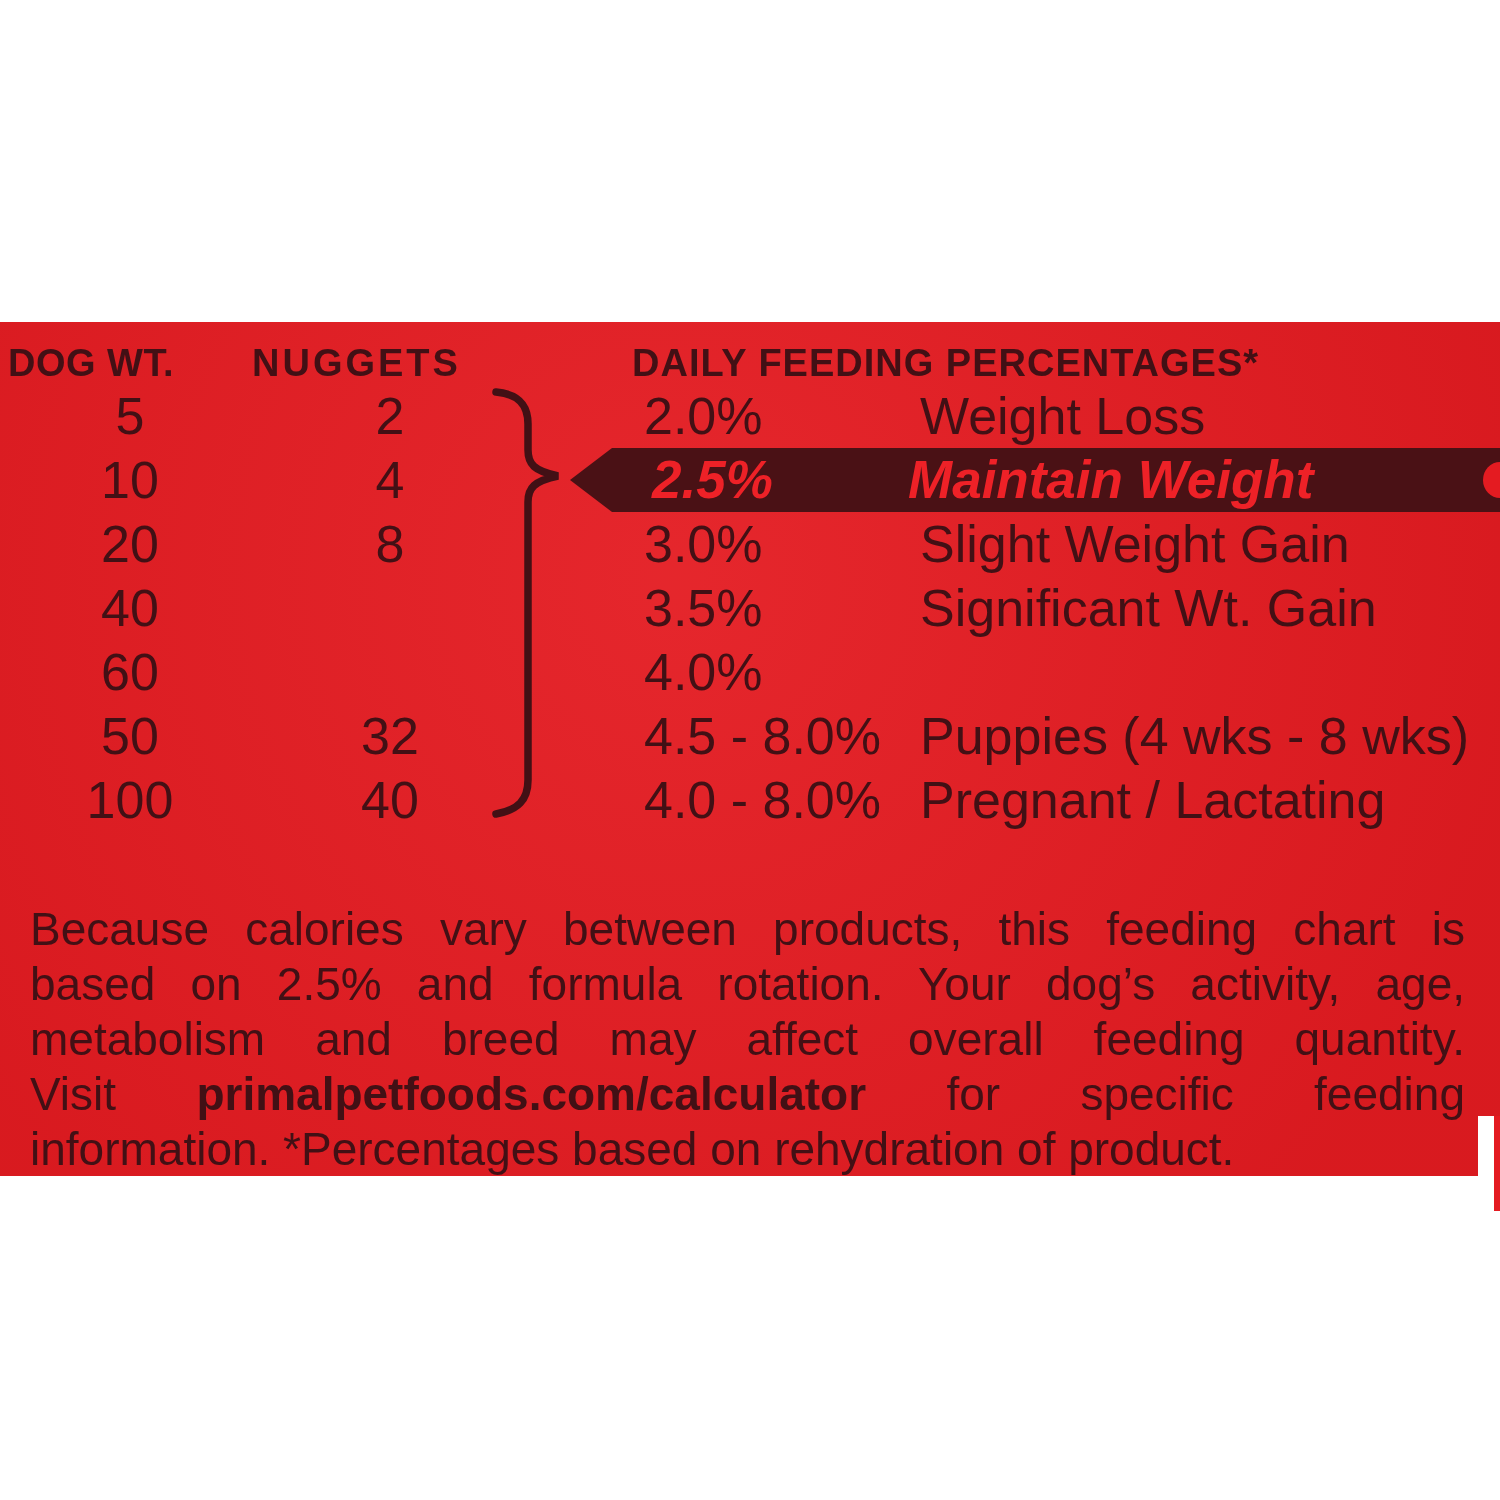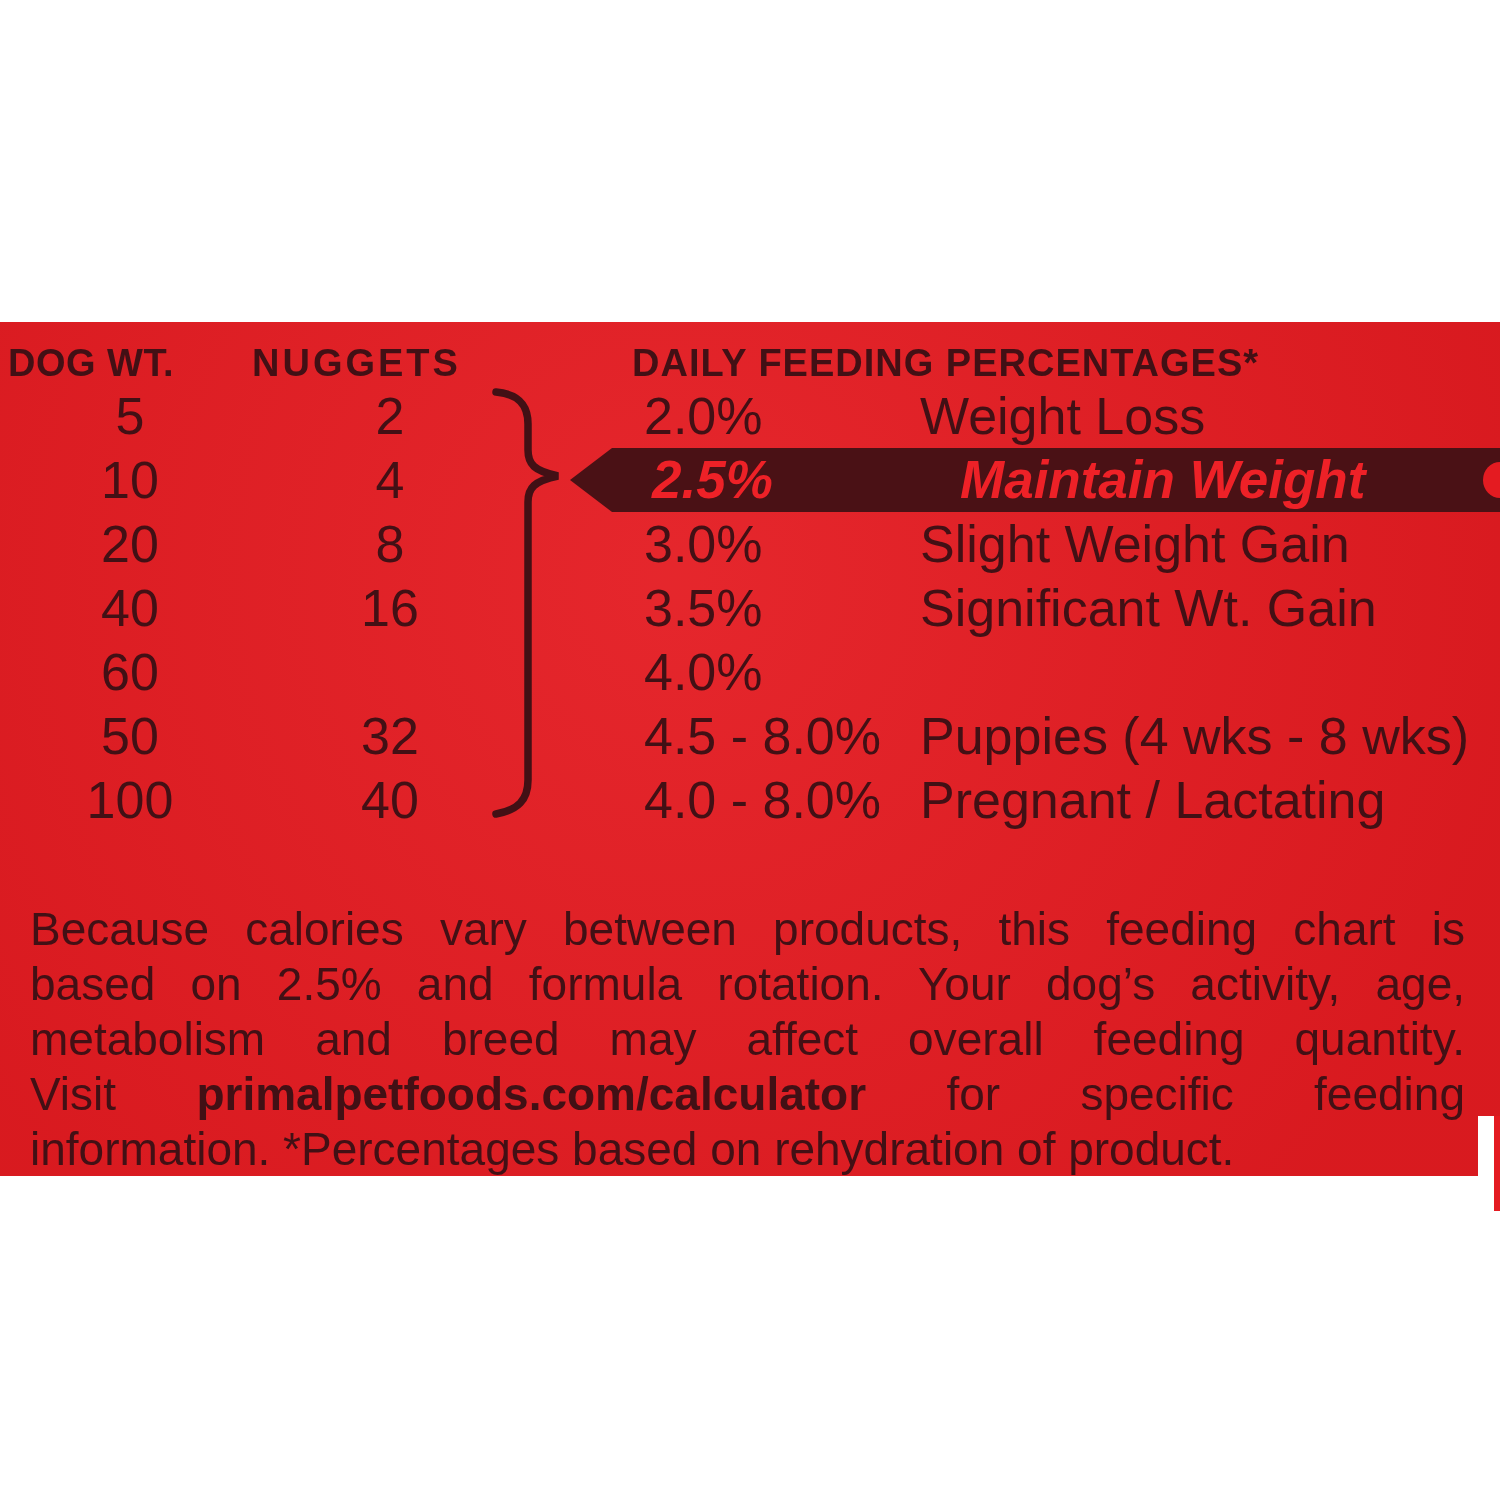--- a/index.html
+++ b/index.html
@@ -45,21 +45,21 @@
   .banner-notch{
     position:absolute;right:-17px;top:50%;transform:translateY(-50%);
     width:34px;height:36px;border-radius:50%;
     background:var(--label-red,#e41b21);
   }
   .banner-text{
     position:absolute;top:448px;height:64px;line-height:64px;
     font-weight:700;font-size:53px;color:var(--banner-red,#ee2127);white-space:nowrap;font-style:italic;
   }
   .banner-pct{left:652px;}
-  .banner-cat{left:960px;}
+  .banner-cat{left:908px;}
   .footnote{
     position:absolute;left:30px;top:902px;width:1435px;
     font-size:46px;line-height:55px;color:var(--ink,#421015);
   }
   .fline{
     display:block;text-align:justify;text-align-last:justify;
     white-space:normal;
   }
   .fline-last{text-align:left;text-align-last:left;}
   .fbold{font-weight:700;}
@@ -83,21 +83,20 @@
   <div class="hdr hdr-nuggets">NUGGETS</div>
   <div class="hdr hdr-daily">DAILY FEEDING PERCENTAGES*</div>
 
   <div class="cell wt r0">5</div>
   <div class="cell nug r0">2</div>
   <div class="cell wt r1">10</div>
   <div class="cell nug r1">4</div>
   <div class="cell wt r2">20</div>
   <div class="cell nug r2">8</div>
   <div class="cell wt r3">40</div>
-  <div class="cell nug r3">16</div>
   <div class="cell wt r4">60</div>
   <div class="cell wt r5">50</div>
   <div class="cell nug r5">32</div>
   <div class="cell wt r6">100</div>
   <div class="cell nug r6">40</div>
 
   <svg class="brace" viewBox="0 0 80 430" aria-hidden="true">
     <path d="M12 4 C34 6 44 16 44 36 L44 62 C44 76 50 83 74 88 C50 93 44 100 44 114 L44 392 C44 412 34 422 12 426" fill="none" stroke="#421015" stroke-width="7.5" stroke-linecap="round"></path>
   </svg>
 

